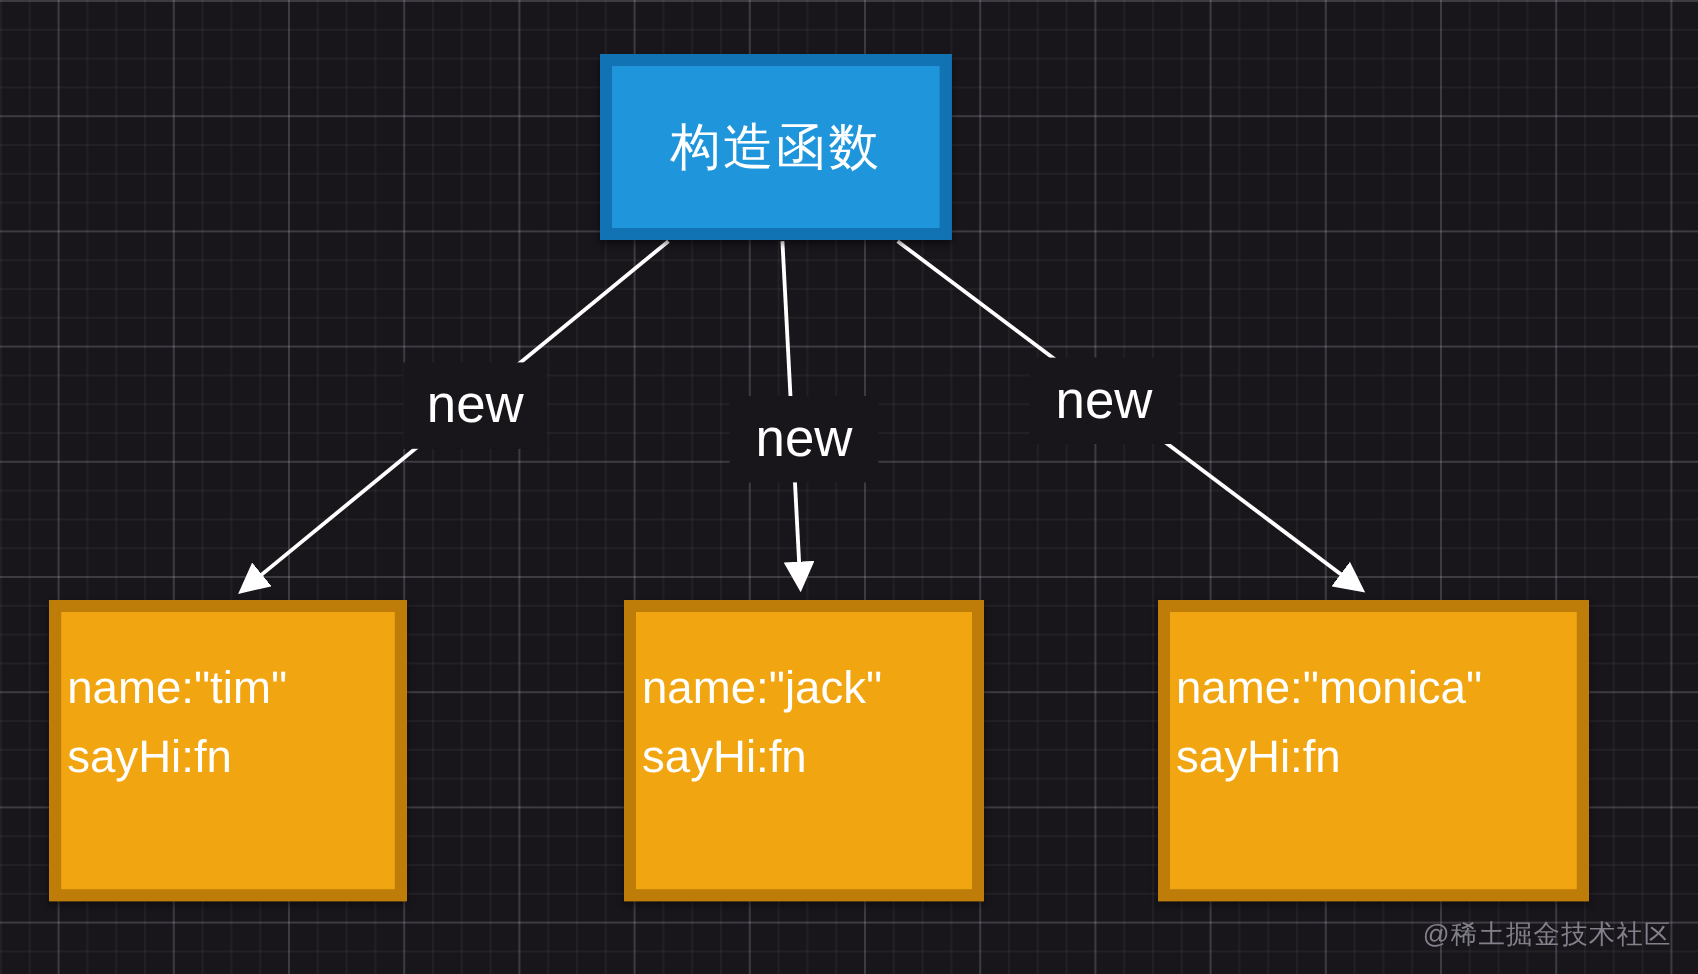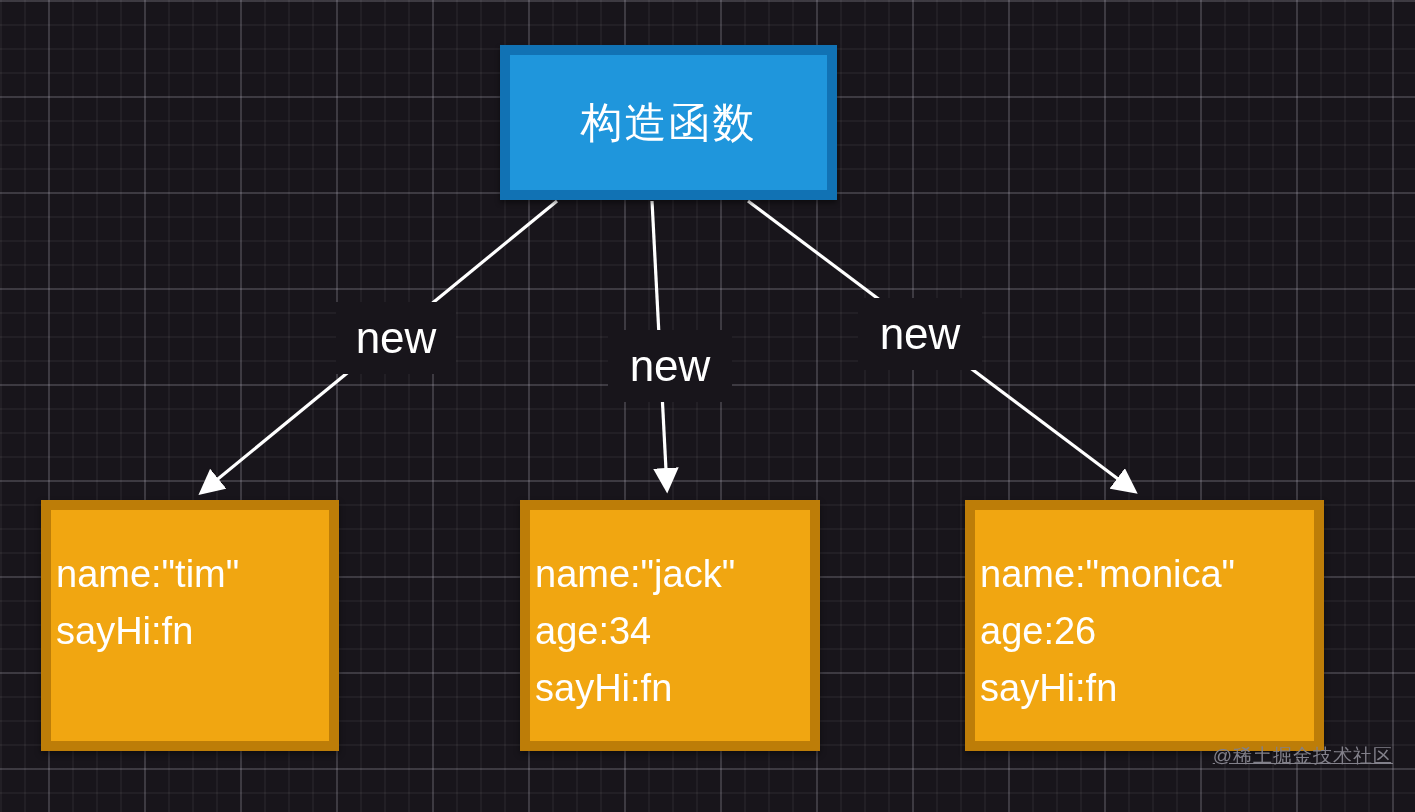--- a/index.html
+++ b/index.html
@@ -28,21 +28,21 @@
     width: 1415px; height: 812px;
     z-index: 1;
   }
   .node {
     position: absolute;
     box-sizing: border-box;
     color: #ffffff;
   }
   .constructor-box {
     left: 500px; top: 45px;
-    width: 337px; height: 155px;
+    width: 293px; height: 155px;
     background: #1f96dc;
     border: 10px solid #1172b4;
     box-shadow: 0 3px 5px rgba(0,0,0,0.45);
     display: flex;
     align-items: center;
     justify-content: center;
     z-index: 2;
   }
   .constructor-box .title {
     font-size: 42px;
@@ -73,26 +73,25 @@
     font-size: 44px;
     display: flex;
     align-items: center;
     justify-content: center;
   }
   .edge-label-1 { left: 336px; top: 302px; width: 120px; height: 72px; }
   .edge-label-2 { left: 608px; top: 330px; width: 124px; height: 72px; }
   .edge-label-3 { left: 858px; top: 298px; width: 124px; height: 72px; }
   .watermark {
     position: absolute;
-    right: 22px; top: 743px;
+    right: 22px; top: 764px;
     z-index: 3;
     color: #82808a;
-    font-size: 19px;
+    font-size: 22px;
     letter-spacing: 1px;
-    text-decoration: underline;
   }
 </style>
 </head>
 <body>
 
 <div class="canvas">
 
   <svg class="arrow-layer" viewBox="0 0 1415 812" xmlns="http://www.w3.org/2000/svg">
     <defs>
       <marker id="arrowhead" viewBox="0 0 10 10" refX="8.2" refY="5" markerWidth="8" markerHeight="8" orient="auto">
@@ -118,25 +117,23 @@
     <span class="title">构造函数</span>
   </div>
 
   <div class="node instance-box instance-1">
     <span class="obj-line">name:"tim"</span>
     <span class="obj-line">sayHi:fn</span>
   </div>
 
   <div class="node instance-box instance-2">
     <span class="obj-line">name:"jack"</span>
-    <span class="obj-line">age:34</span>
     <span class="obj-line">sayHi:fn</span>
   </div>
 
   <div class="node instance-box instance-3">
     <span class="obj-line">name:"monica"</span>
-    <span class="obj-line">age:26</span>
     <span class="obj-line">sayHi:fn</span>
   </div>
 
   <div class="watermark">@稀土掘金技术社区</div>
 
 </div>
 
 </body></html>

